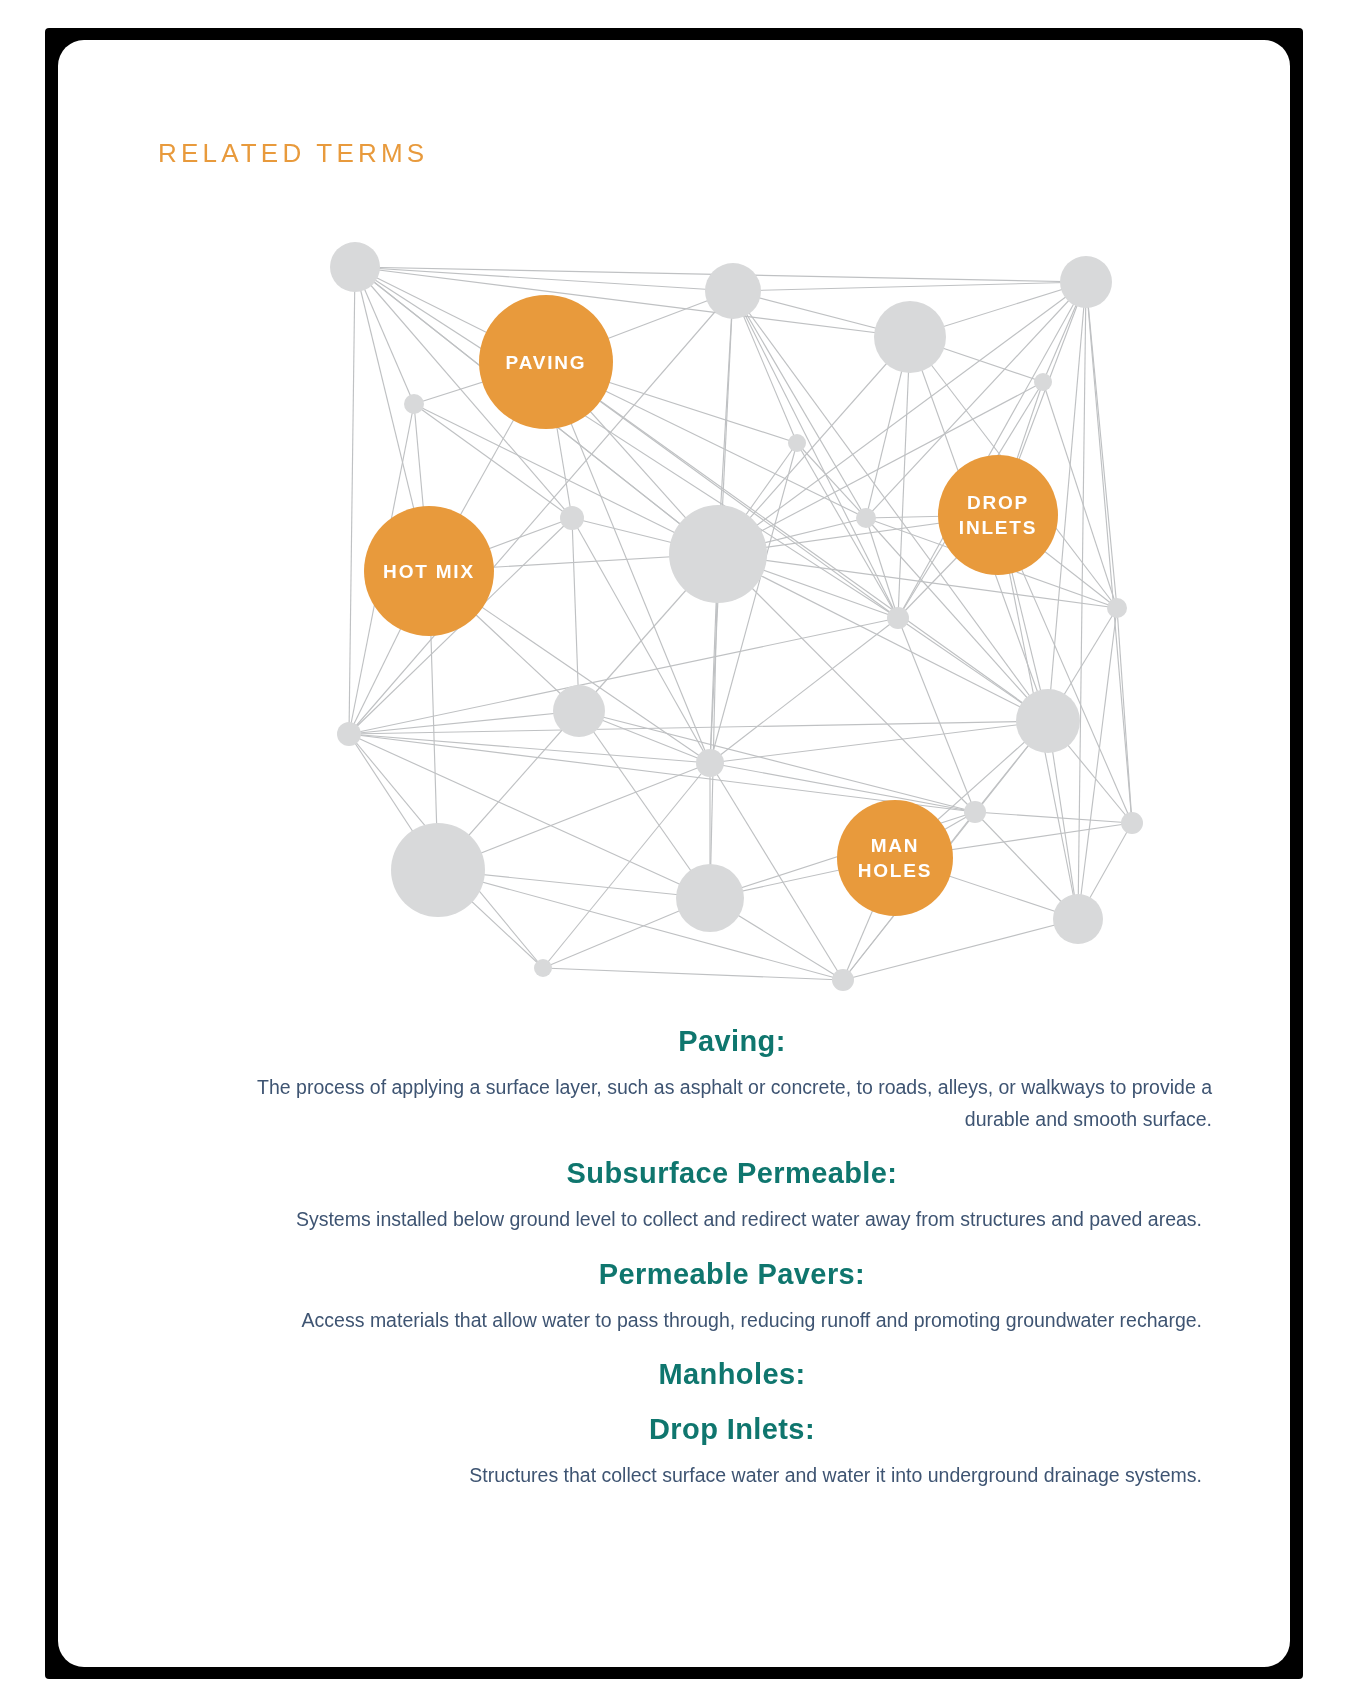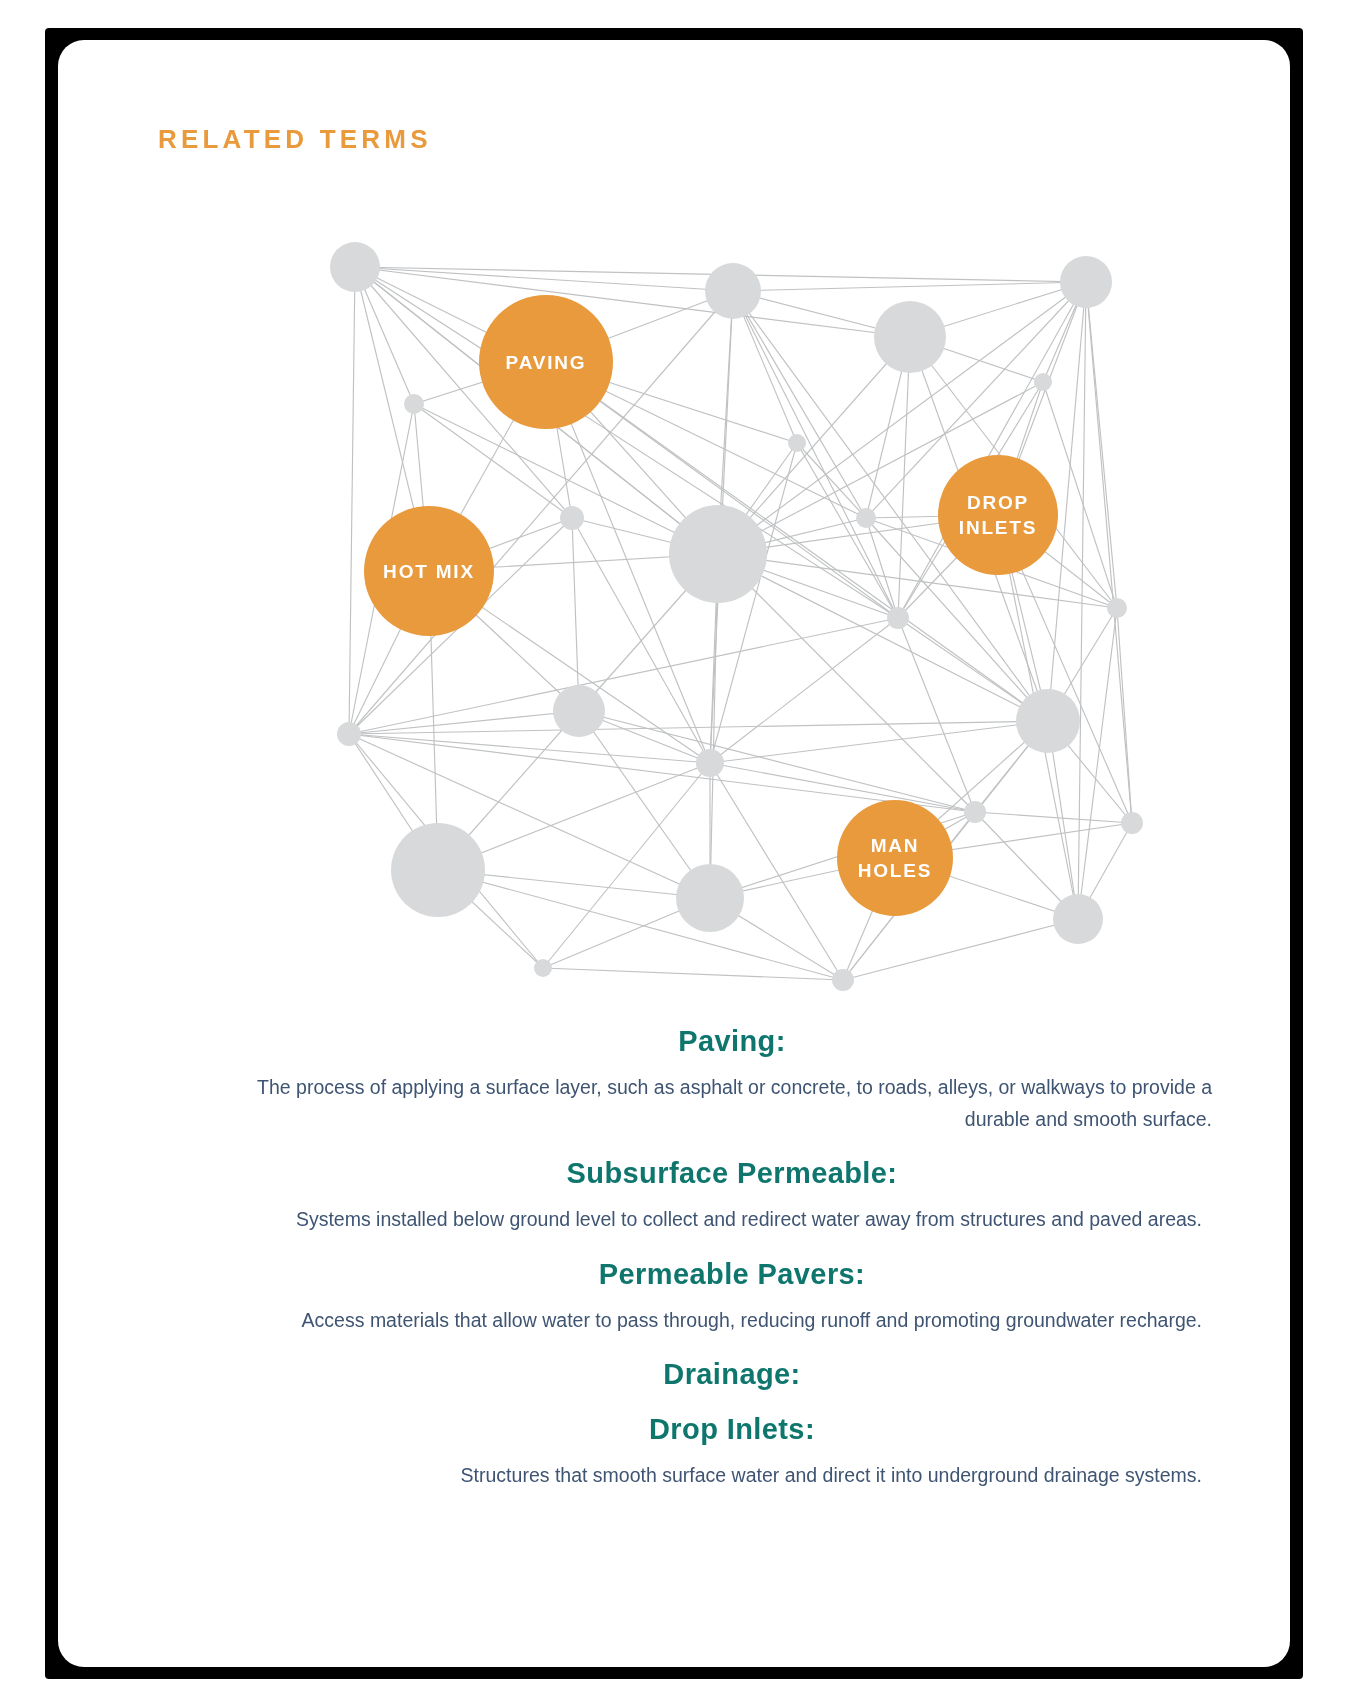--- a/index.html
+++ b/index.html
@@ -25,23 +25,23 @@
   #card {
     position:absolute;
     left:58px; top:40px;
     width:1232px; height:1627px;
     background:#ffffff;
     border-radius:26px;
     overflow:hidden;
   }
   #title {
     position:absolute;
-    left:100px; top:84px;
+    left:100px; top:98px;
     font-size:26px;
-    font-weight:bold;
+    font-weight:normal;
     letter-spacing:4.2px;
     color:#E89A3C;
     white-space:nowrap;
   }
   #graph-wrap {
     position:absolute;
     left:58px; top:150px;
     width:1232px; height:840px;
   }
   #graph { display:block; width:1232px; height:840px; }
@@ -273,22 +273,22 @@
         </div>
         <div class="term-block">
           <div class="term-title">Subsurface Permeable:</div>
           <div class="term-def narrow">Systems installed below ground level to collect and redirect water away from structures and paved areas.</div>
         </div>
         <div class="term-block">
           <div class="term-title">Permeable Pavers:</div>
           <div class="term-def narrow">Access materials that allow water to pass through, reducing runoff and promoting groundwater recharge.</div>
         </div>
         <div class="term-block">
-          <div class="term-title">Drainage:</div>
+          <div class="term-title">Manholes:</div>
         </div>
         <div class="term-block">
           <div class="term-title">Drop Inlets:</div>
-          <div class="term-def narrow">Structures that smooth surface water and direct it into underground drainage systems.</div>
+          <div class="term-def narrow">Structures that collect surface water and water it into underground drainage systems.</div>
         </div>
       </div>
 
   </div>
 </div>
 
 </body></html>

